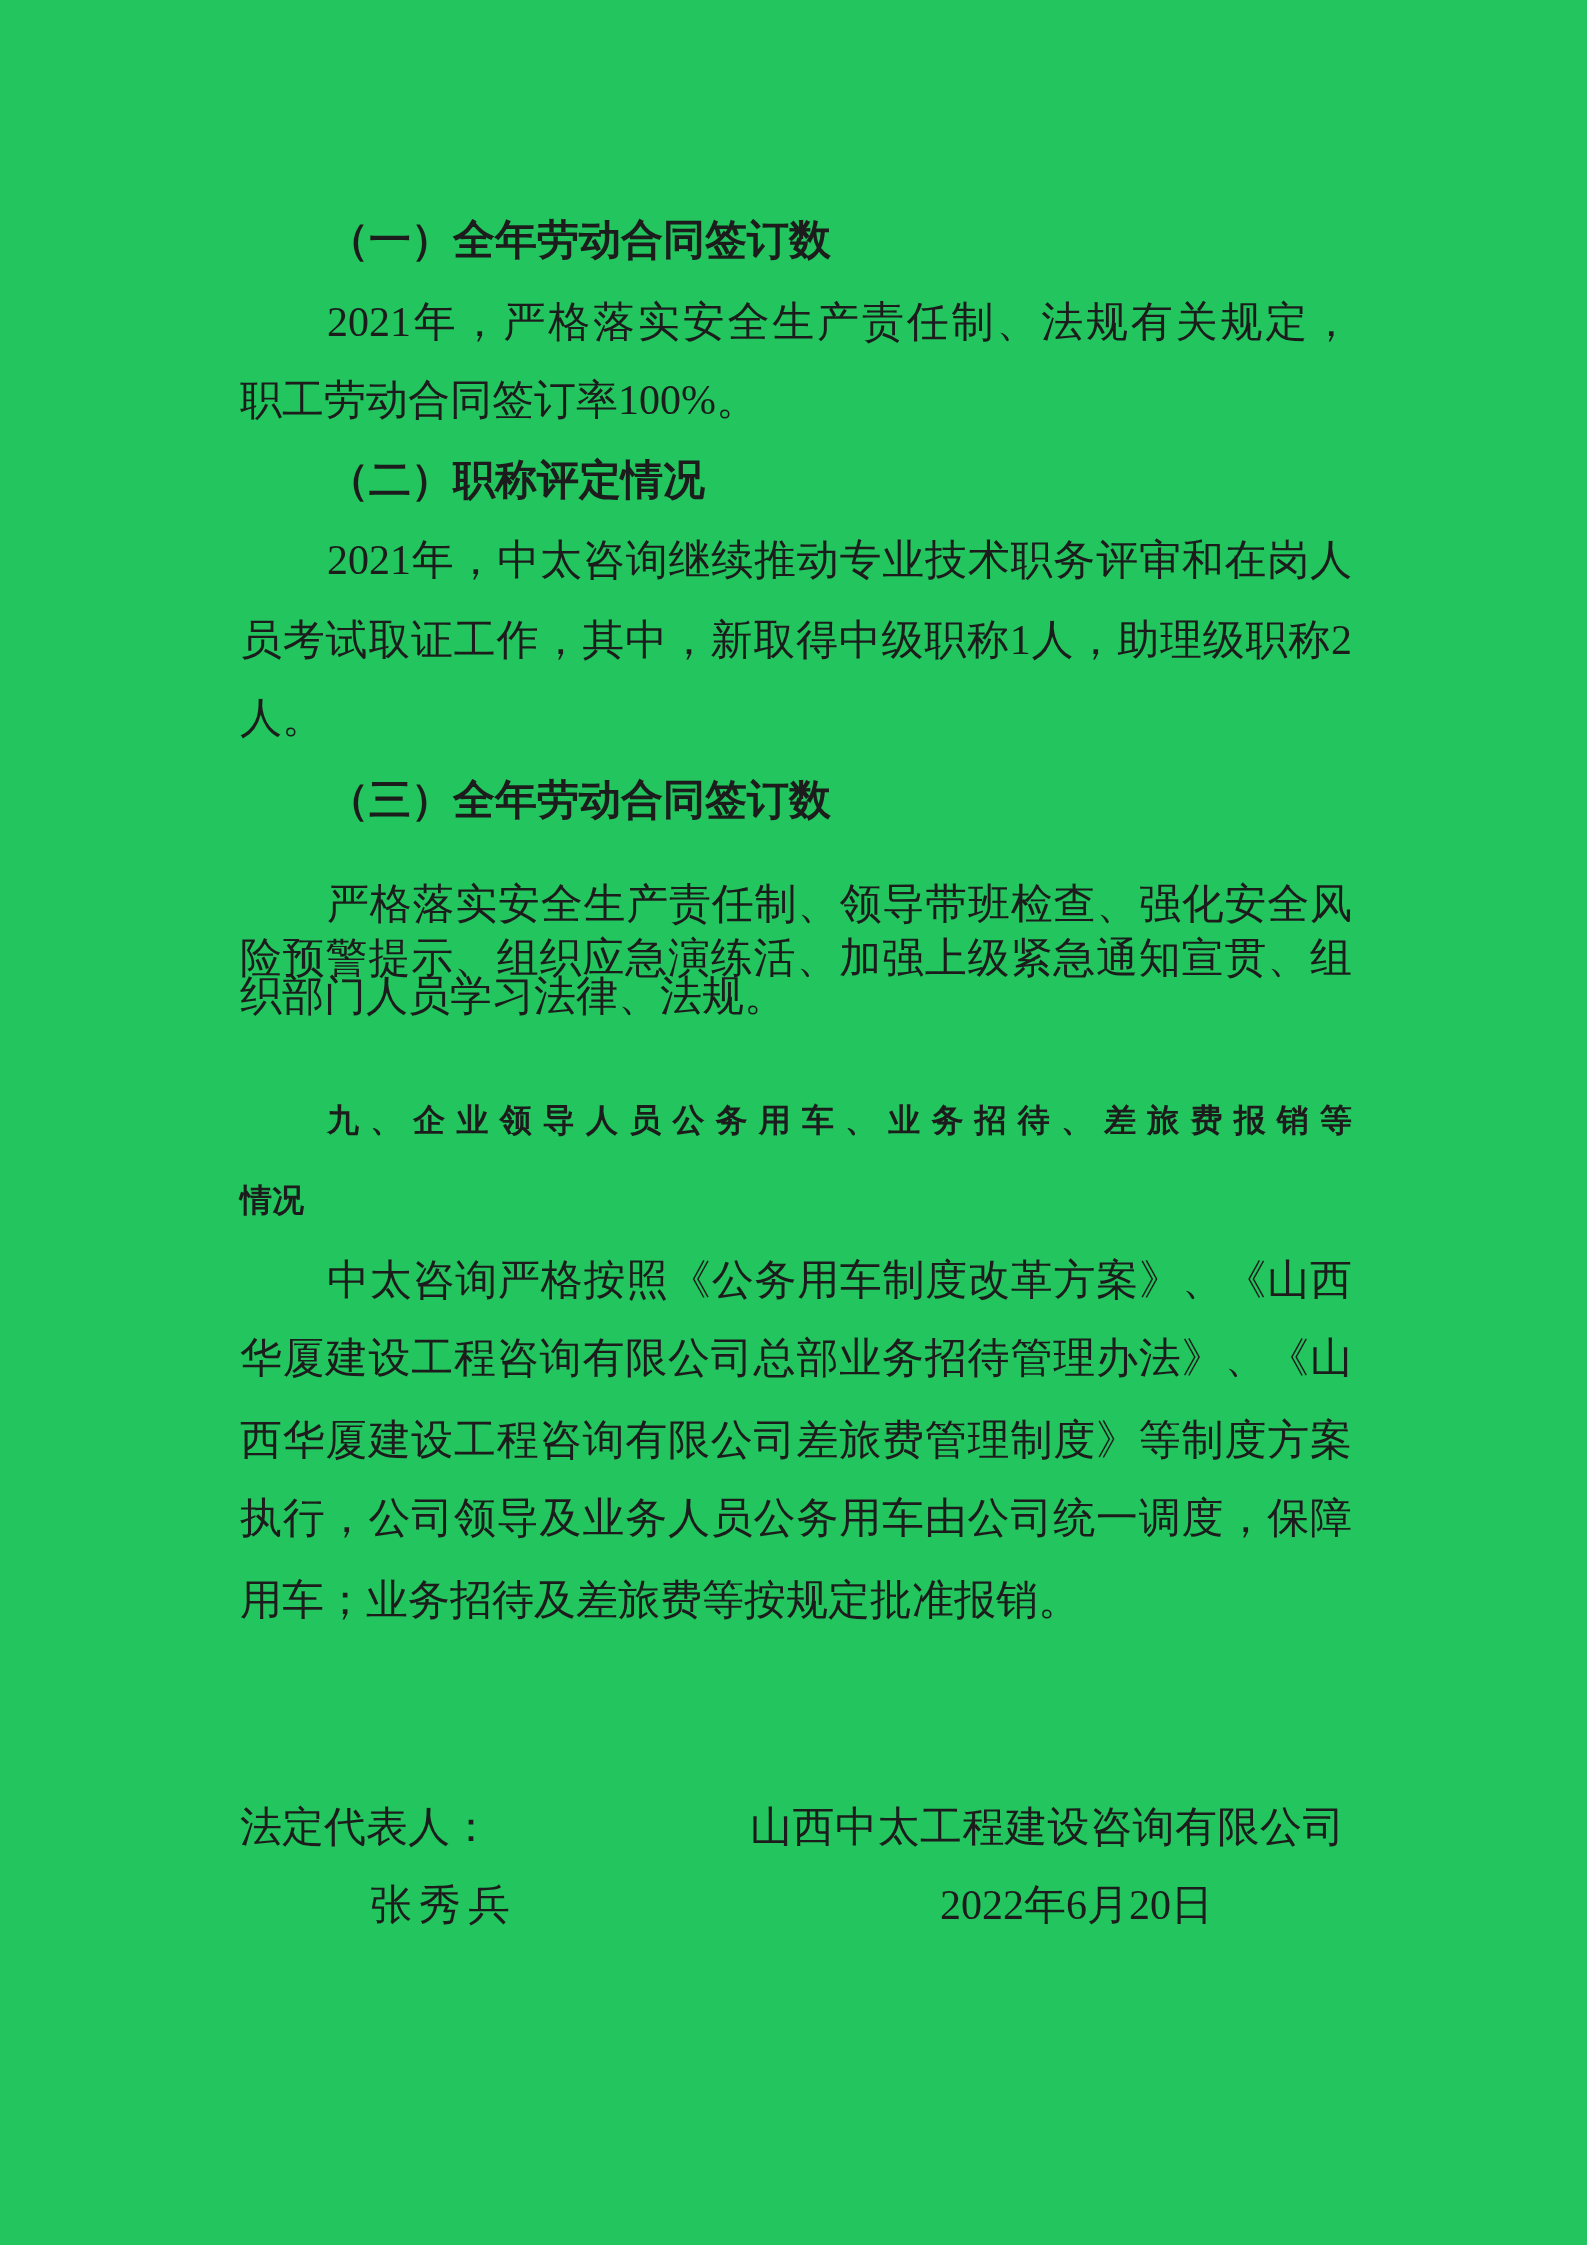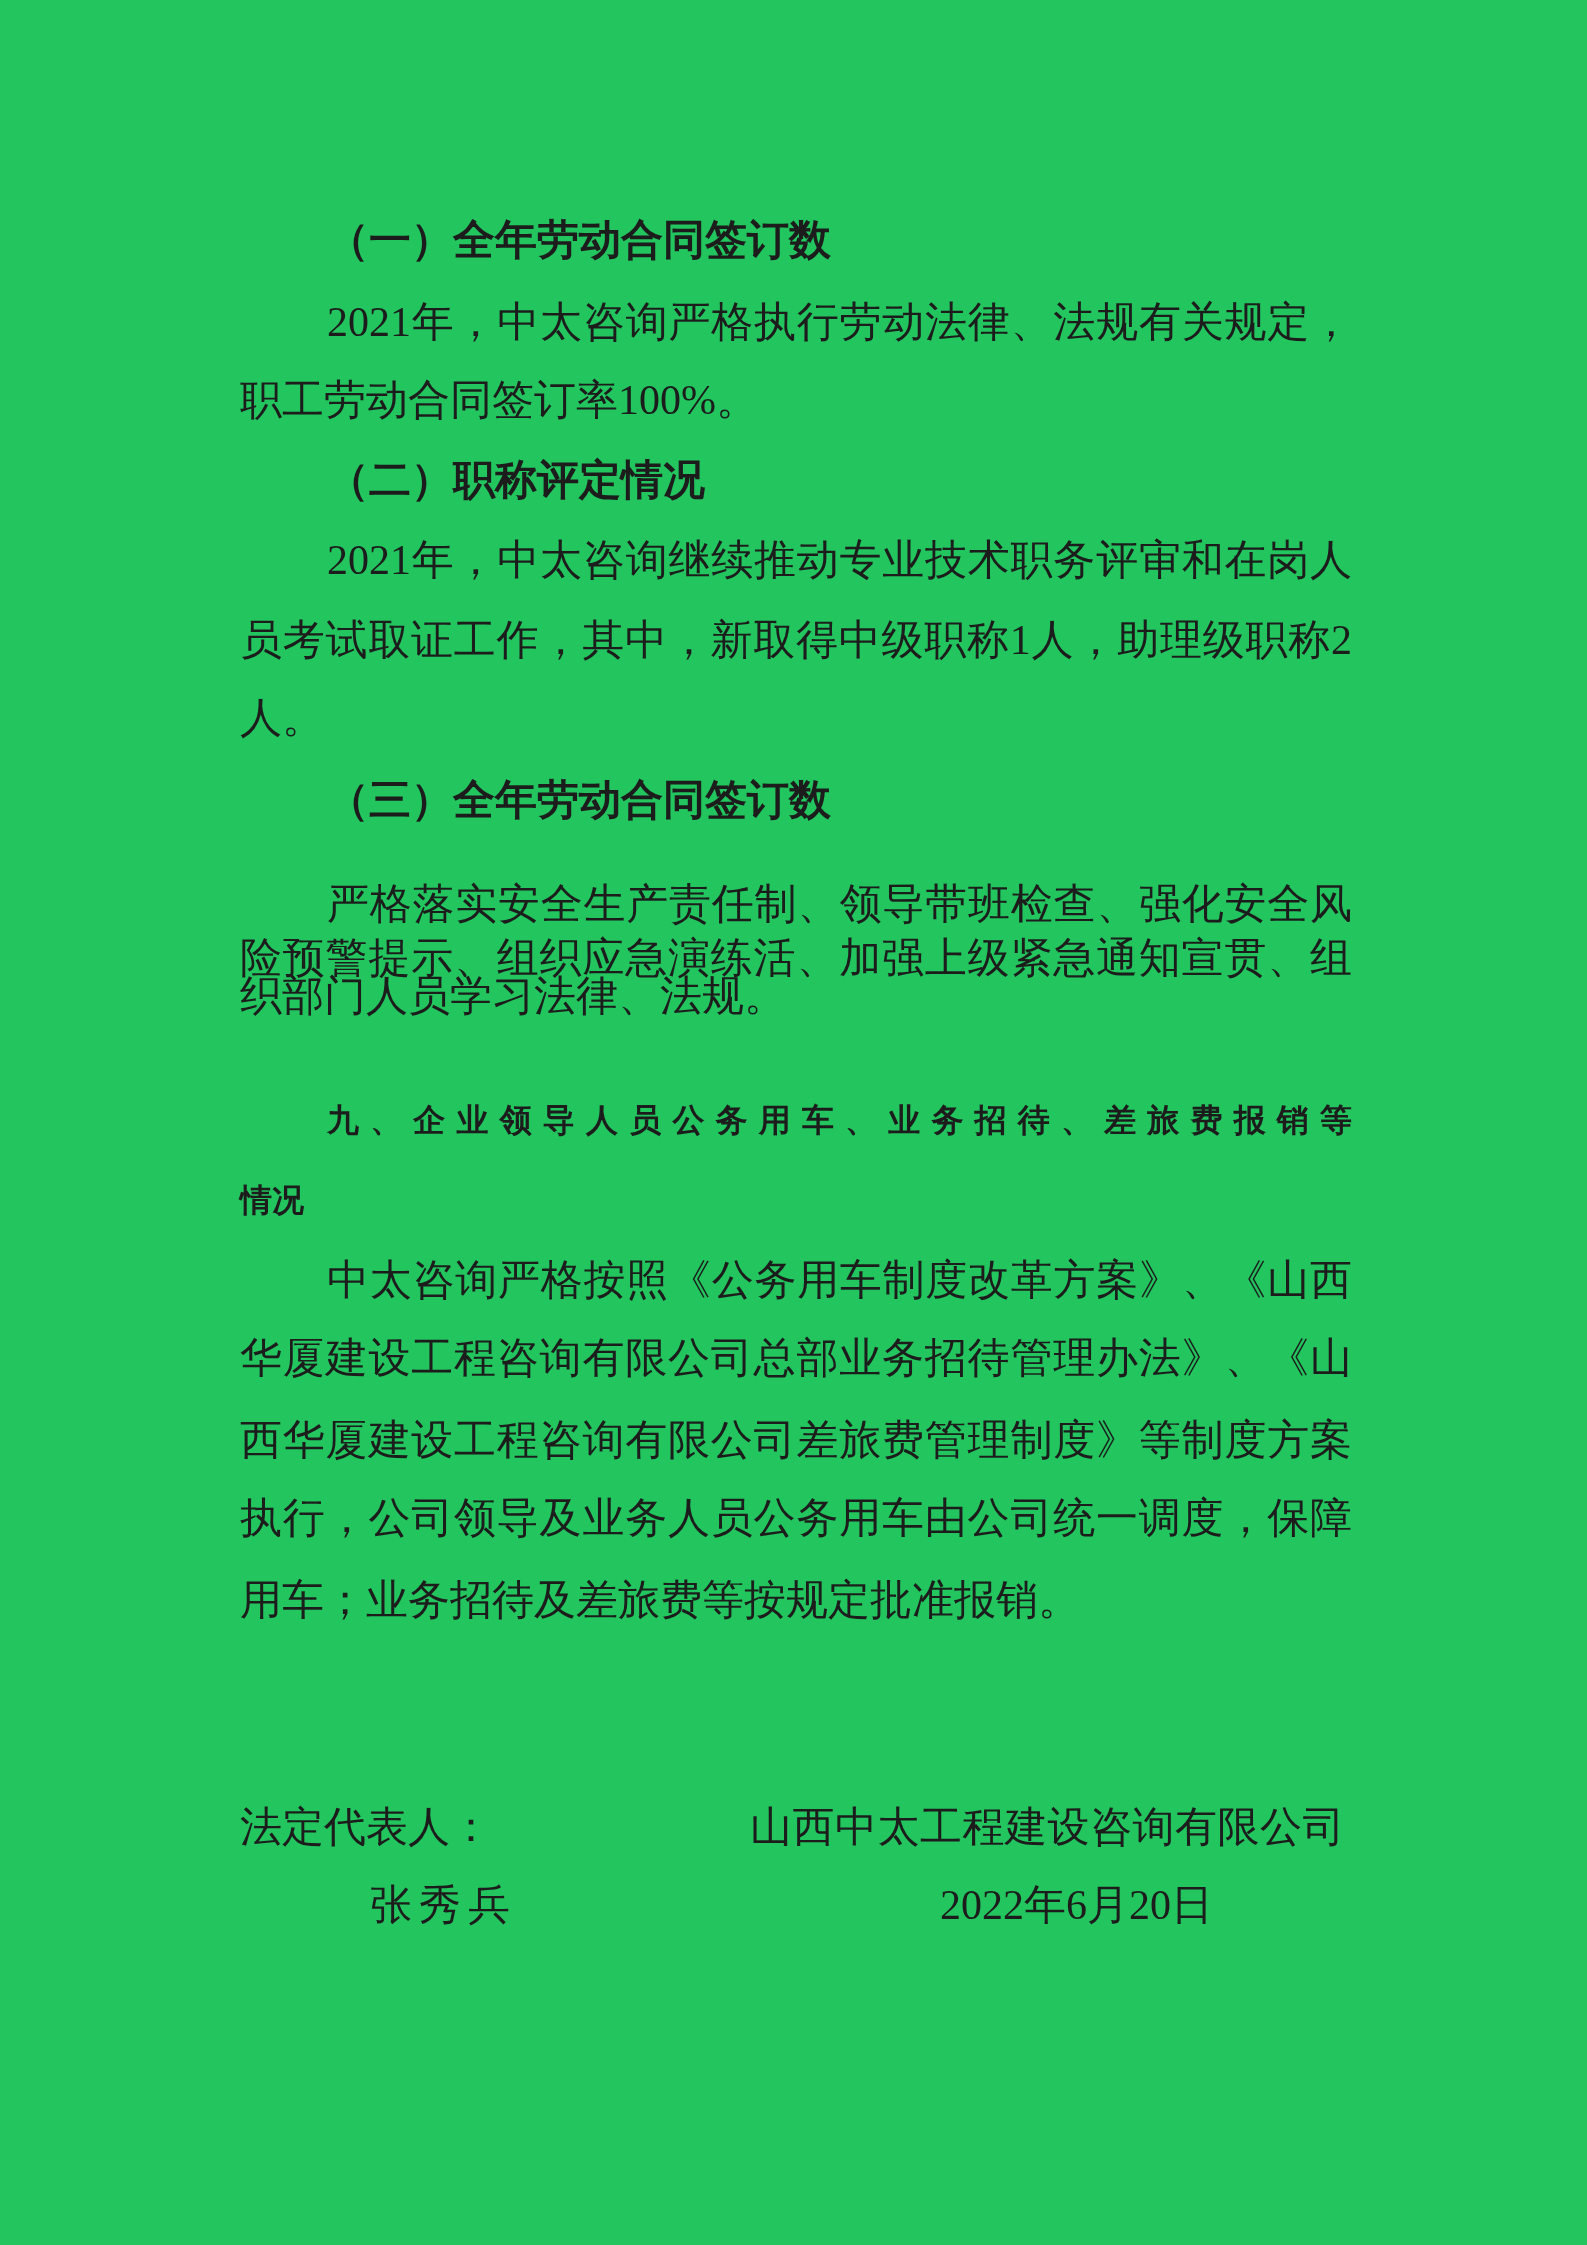--- a/index.html
+++ b/index.html
@@ -55,21 +55,21 @@
   }
   .sig.company { letter-spacing: 0.5px; }
   .sig.name    { letter-spacing: 7px; }
 </style>
 </head>
 <body>
 
 <div class="page">
   <div id="lines-container">
       <div class="line sub-heading" style="left: 327px; top: 200px;">（一）全年劳动合同签订数</div>
-      <div class="line body justify" style="left: 327px; top: 282px; width: 1025px;">2021年，中太咨询严格执行劳动法律、法规有关规定，</div>
+      <div class="line body justify" style="left: 327px; top: 282px; width: 1025px;">2021年，严格落实安全生产责任制、法规有关规定，</div>
       <div class="line body" style="left: 240px; top: 360px;">职工劳动合同签订率100%。</div>
       <div class="line sub-heading" style="left: 327px; top: 440px;">（二）职称评定情况</div>
       <div class="line body justify" style="left: 327px; top: 520px; width: 1025px;">2021年，中太咨询继续推动专业技术职务评审和在岗人</div>
       <div class="line body justify" style="left: 240px; top: 600px; width: 1112px;">员考试取证工作，其中，新取得中级职称1人，助理级职称2</div>
       <div class="line body" style="left: 240px; top: 678px;">人。</div>
       <div class="line sub-heading" style="left: 327px; top: 760px;">（三）全年劳动合同签订数</div>
       <div class="line body justify" style="left: 327px; top: 864px; width: 1025px;">严格落实安全生产责任制、领导带班检查、强化安全风</div>
       <div class="line body justify" style="left: 240px; top: 918px; width: 1112px;">险预警提示、组织应急演练活、加强上级紧急通知宣贯、组</div>
       <div class="line body" style="left: 240px; top: 956px;">织部门人员学习法律、法规。</div>
       <div class="line major-heading justify" style="left: 327px; top: 1080px; width: 1025px;">九、企业领导人员公务用车、业务招待、差旅费报销等</div>

